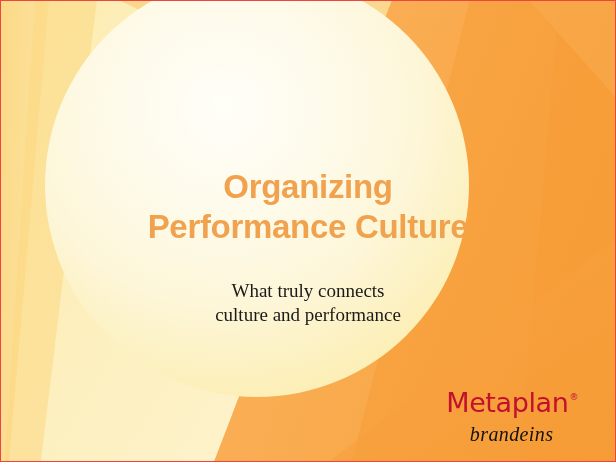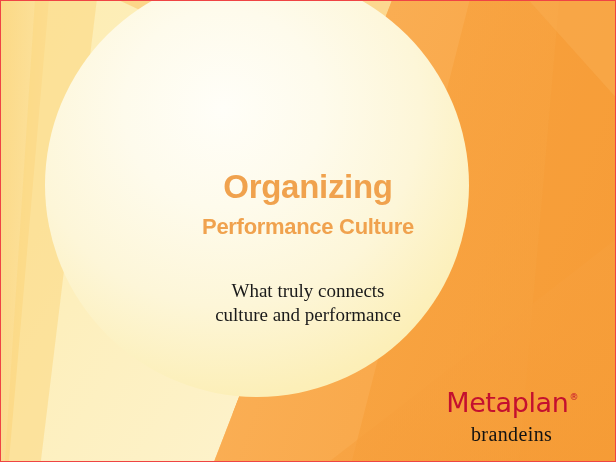--- a/index.html
+++ b/index.html
@@ -59,21 +59,21 @@
     top: 166px;
     text-align: center;
     color: #F0A24E;
     font-family: "Liberation Sans", sans-serif;
     font-weight: bold;
     font-size: 33px;
     line-height: 40px;
     letter-spacing: -0.3px;
   }
   .title .ln { display: block; }
-  .title .ln2 { font-size: 22px; }
+  .title .ln2 { font-size: 33px; }
 
   .subtitle {
     position: absolute;
     left: 0;
     right: 0;
     top: 278px;
     text-align: center;
     color: #1a1a1a;
     font-family: "Liberation Serif", serif;
     font-size: 19px;
@@ -112,20 +112,21 @@
   }
 
   .logo-brandeins {
     font-family: "Liberation Serif", serif;
     font-size: 20px;
     color: #121212;
     letter-spacing: 0.4px;
     line-height: 26px;
     margin-top: 3px;
     white-space: nowrap;
+    font-style: italic;
   }
 </style>
 </head>
 <body>
 
 <div id="slide">
 
   <svg class="bg-layer" viewBox="0 0 616 462" preserveAspectRatio="none">
     <defs>
       <linearGradient id="gTopLeft" x1="0" y1="0" x2="1" y2="0.7">

